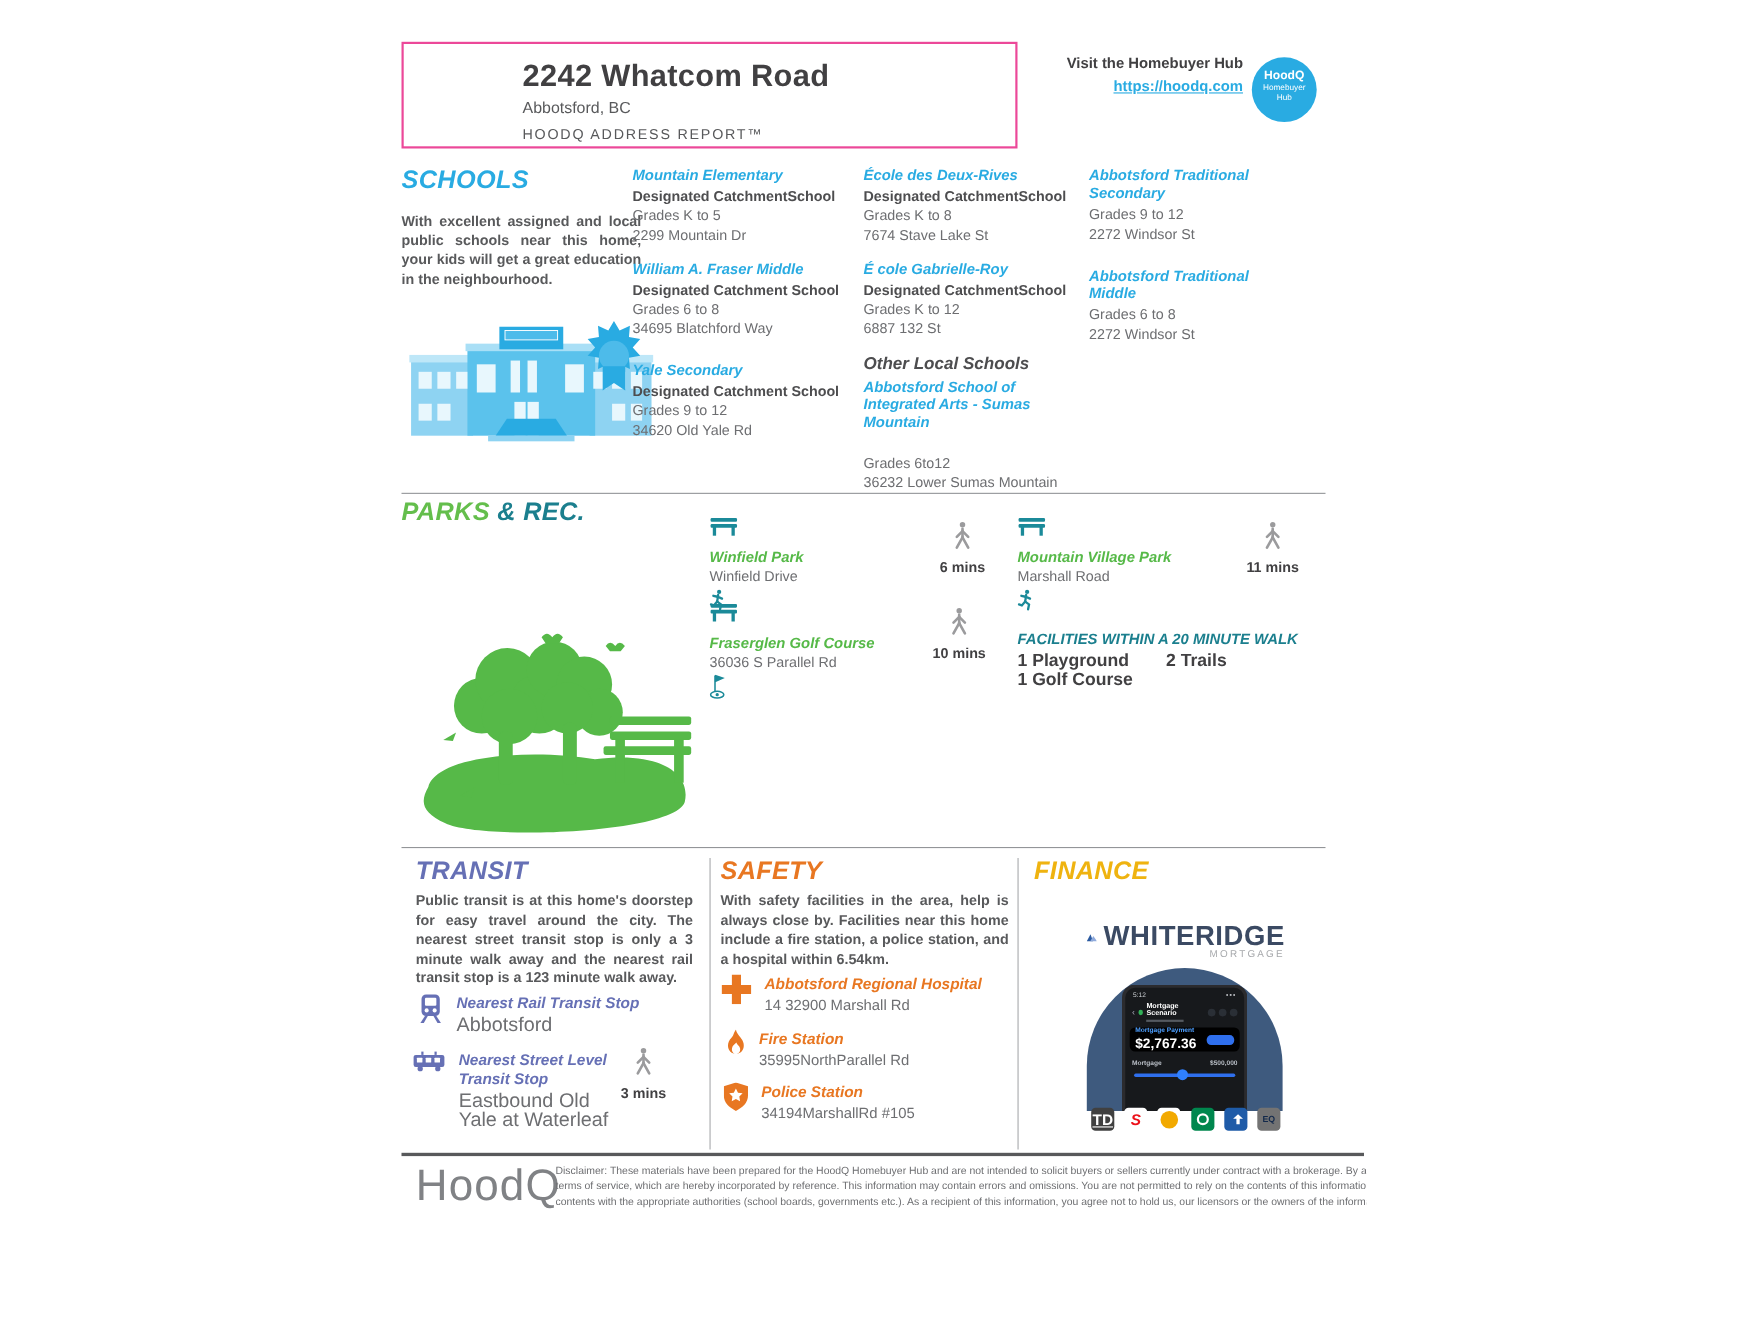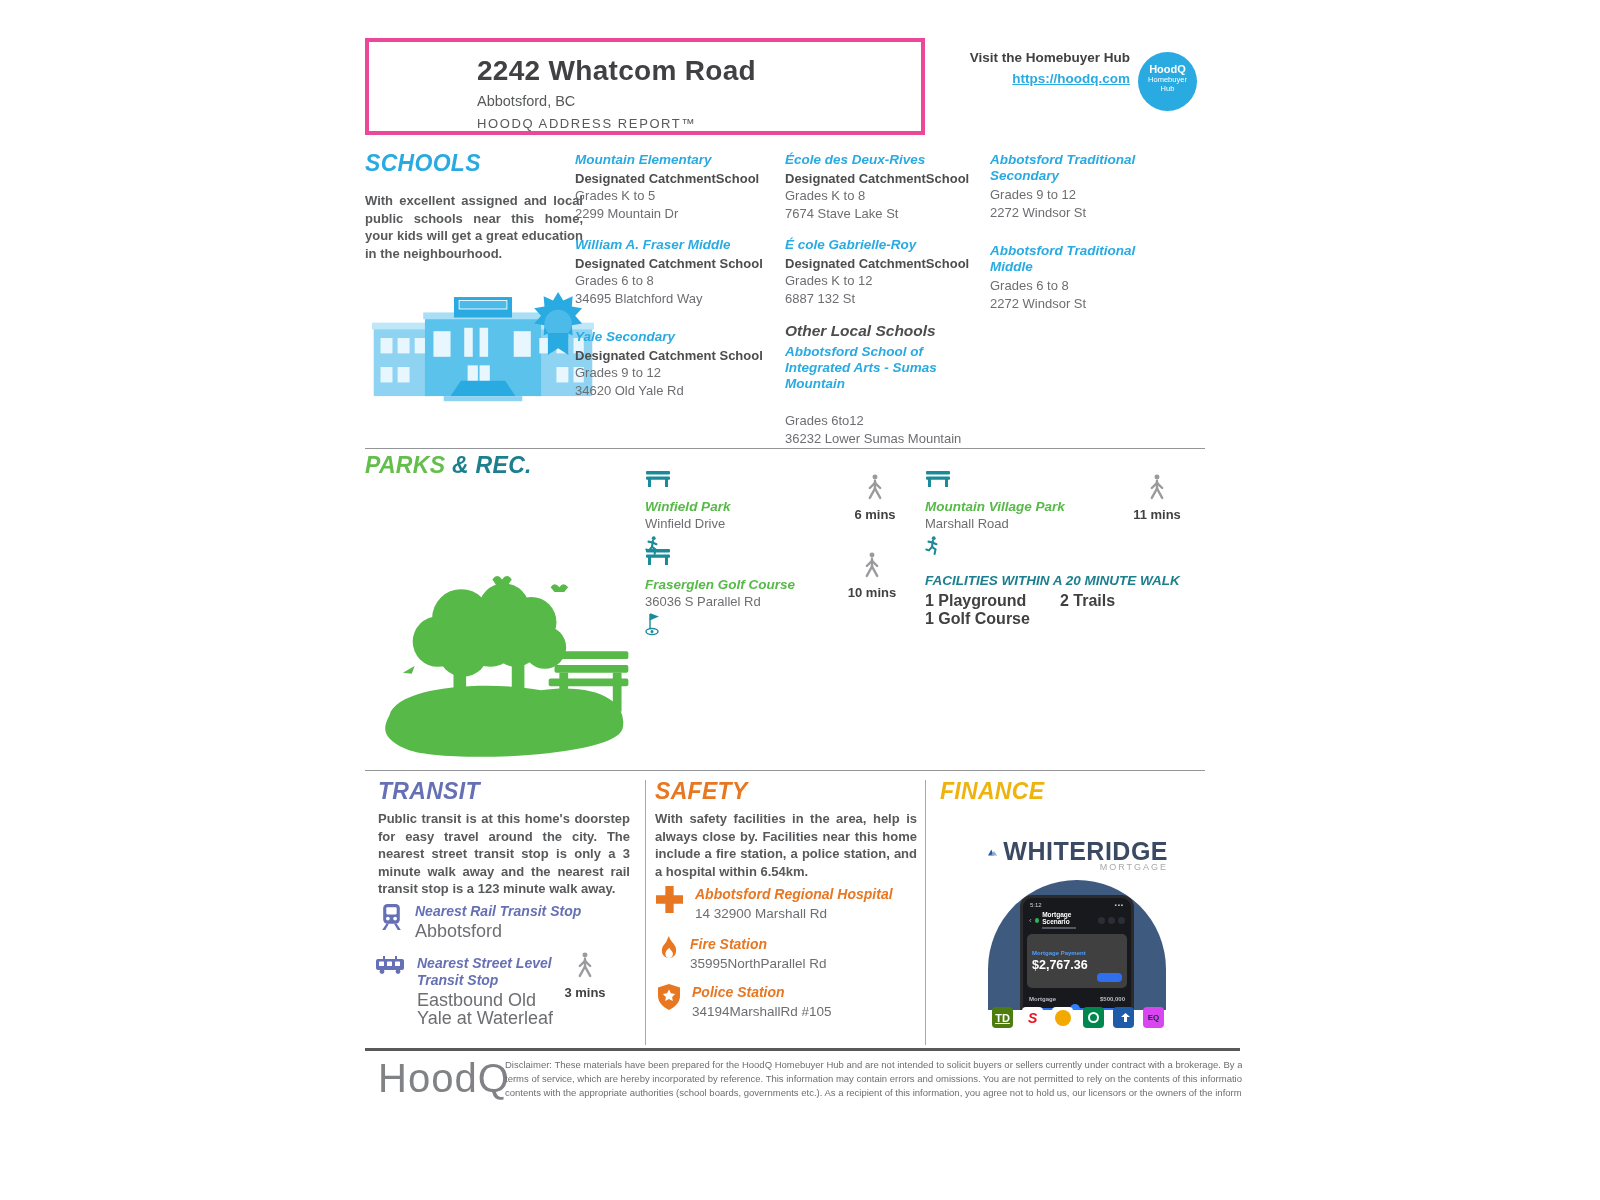--- a/index.html
+++ b/index.html
@@ -1,20 +1,20 @@
 <!DOCTYPE html>
 <html><head>
 <meta charset="utf-8">
 <style>
   * { margin:0; padding:0; box-sizing:border-box; }
   html,body { width:1600px; height:1200px; background:#ffffff; font-family:"Liberation Sans", sans-serif; }
   .page { position:relative; width:1600px; height:1200px; background:#fff; overflow:hidden; }
 
   
-  .header-box { position:absolute; left:365px; top:38px; width:560px; height:97px; border:4px solid #ec4899; padding:13px 0 0 108px; }
+  .header-box { position:absolute; left:365px; top:38px; width:560px; height:97px; border:2px solid #ec4899; padding:13px 0 0 108px; }
   .addr-title { font-size:28px; font-weight:600; color:#414042; letter-spacing:.3px; }
   .addr-city  { font-size:14.5px; color:#58595B; margin-top:6px; }
   .addr-report{ font-size:13px; color:#58595B; letter-spacing:1.6px; margin-top:7px; }
   .hub-block { position:absolute; left:930px; top:50px; width:200px; text-align:right; }
   .hub-cta { font-size:13.5px; font-weight:700; color:#414042; }
   .hub-link { font-size:13.5px; font-weight:700; color:#29ABE2; text-decoration:underline; display:inline-block; margin-top:6px; }
   .hub-badge { position:absolute; left:1138px; top:52px; width:59px; height:59px; border-radius:50%; background:#29ABE2; color:#fff; text-align:center; padding-top:11px; }
   .hub-badge .b1 { font-size:11px; font-weight:700; }
   .hub-badge .b2 { font-size:7.5px; line-height:9px; }
 
@@ -71,37 +71,37 @@
   .phone { position:absolute; left:32px; top:15px; width:114px; height:120px; background:#17191c; border-radius:12px 12px 0 0; border:3px solid #2b2b2e; border-bottom:none; padding:3px 4px 0 4px; }
   .ph-status { display:flex; justify-content:space-between; color:#cfd2d6; font-size:6px; padding:1px 3px; }
   .ph-dots { letter-spacing:1px; }
   .ph-nav { display:flex; align-items:center; gap:3px; padding:2px 2px; }
   .ph-back { color:#aab; font-size:8px; }
   .ph-dot { width:5px; height:5px; border-radius:50%; background:#31B057; }
   .ph-title { color:#fff; font-size:6.5px; font-weight:700; }
   .ph-sub { width:34px; height:2px; background:#555a61; margin-top:2px; }
   .ph-navicons { margin-left:auto; display:flex; gap:3px; }
   .ph-navicons span { width:7px; height:7px; border-radius:50%; background:#2a2f36; display:inline-block; }
-  .ph-card { background:#404040; border-radius:5px; margin-top:3px; padding:16px 5px; position:relative; }
+  .ph-card { background:#000000; border-radius:5px; margin-top:3px; padding:0 5px; position:relative; }
   .ph-paylabel { color:#4D9FFF; font-size:6px; font-weight:700; }
   .ph-payval { color:#fff; font-size:12.5px; font-weight:800; margin-top:2px; }
   .ph-btn { position:absolute; right:5px; bottom:6px; width:25px; height:9px; border-radius:4px; background:#2F6FED; }
   .ph-row { display:flex; justify-content:space-between; color:#B9BEC6; font-size:6px; font-weight:700; margin-top:8px; padding:0 2px; }
   .ph-slider { position:relative; height:3px; background:#2F6FED; border-radius:2px; margin:6px 4px 0 4px; }
   .ph-knob { position:absolute; left:42%; top:-4px; width:10px; height:10px; border-radius:50%; background:#2F80FF; }
   .banks { position:absolute; left:992px; top:1007px; width:172px; display:flex; justify-content:space-between; align-items:center; }
   .bank { width:21px; height:21px; border-radius:4px; display:flex; align-items:center; justify-content:center; font-weight:800; }
-  .bank-td { background:#4d7c0f; color:#fff; font-size:11px;text-decoration:underline; }
+  .bank-td { background:#404040; color:#fff; font-size:14px;text-decoration:underline; }
   .bank-scotia { background:#fff; color:#EC111A; font-size:14px; font-style:italic; }
   .bank-bmo { background:#fff; }
   .bank-bmo .coin { width:16px; height:16px; border-radius:50%; background:#F2A900; }
   .bank-desj { background:#00874E; }
   .bank-desj .ring { width:11px; height:11px; border-radius:50%; border:2.5px solid #fff; }
   .bank-nb { background:#1E5BA8; }
-  .bank-eq { background:#d946ef; color:#13294B; font-size:8px; }
+  .bank-eq { background:#737373; color:#13294B; font-size:8px; }
 
   
   .foot-rule { position:absolute; left:365px; top:1048px; width:875px; height:3px; background:#58595B; }
   .foot-logo { position:absolute; left:378px; top:1056px; font-size:40px; color:#808285; letter-spacing:1px; }
   .disclaimer { position:absolute; left:505px; top:1058px; width:737px; overflow:hidden; }
   .disclaimer div { white-space:nowrap; overflow:hidden; font-size:9.5px; line-height:14px; color:#6D6E71; }
 </style>
 </head>
 <body>
 

